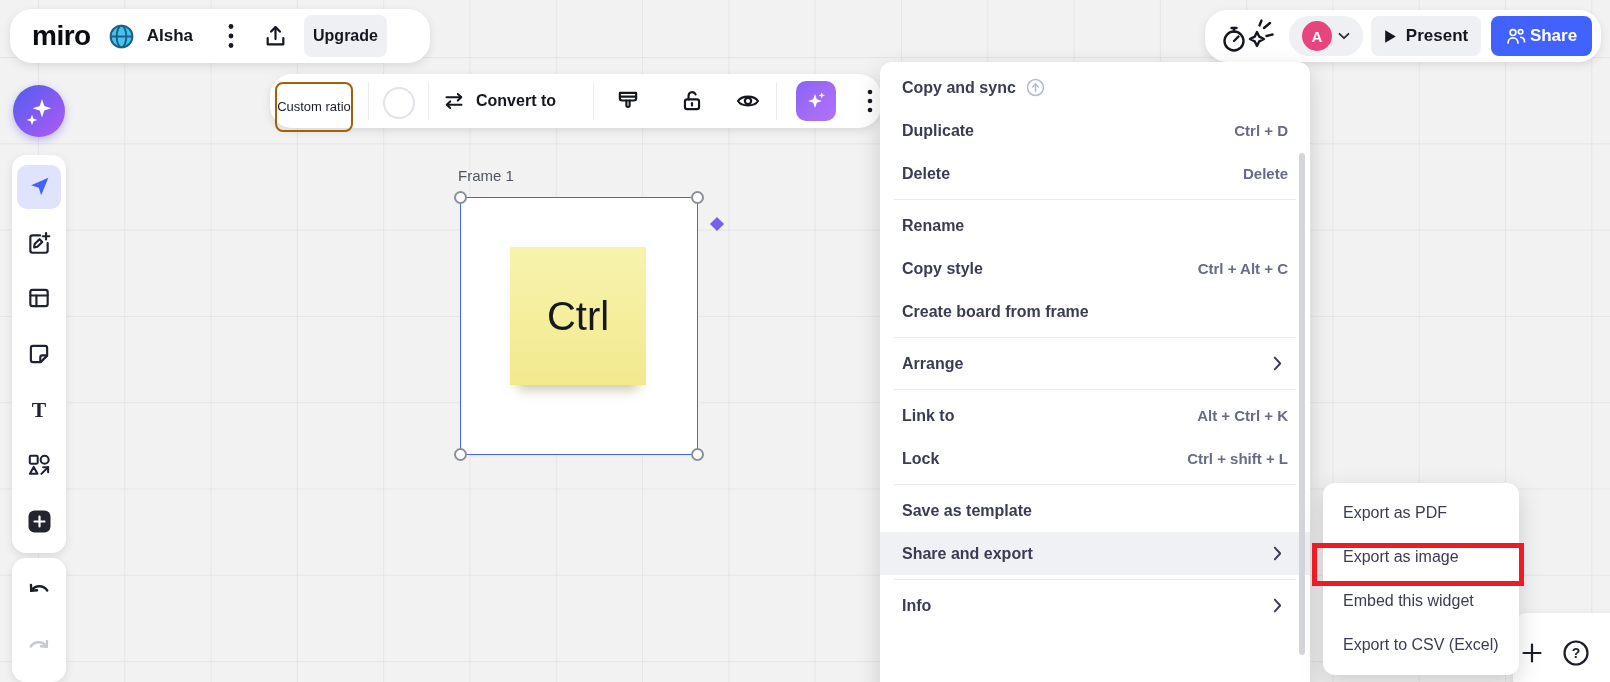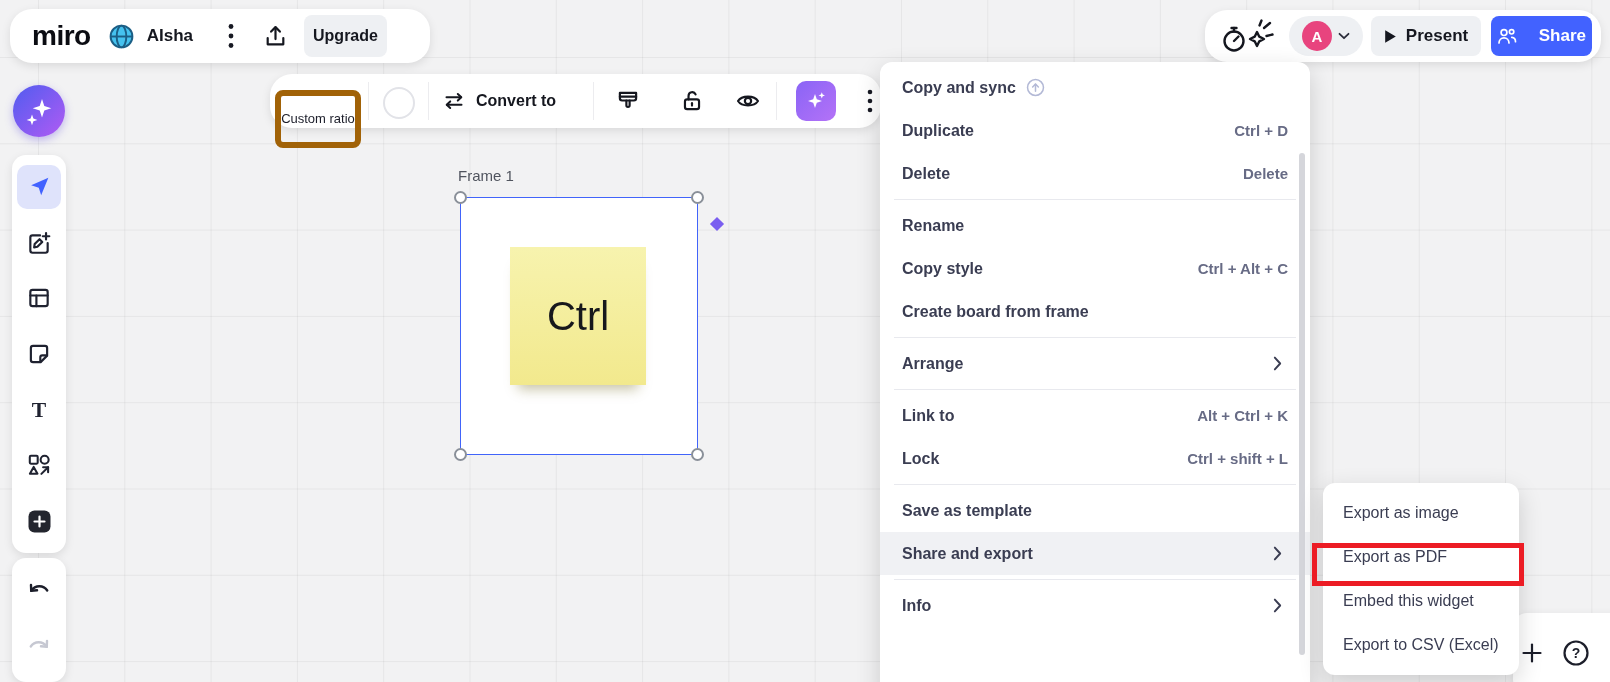--- a/index.html
+++ b/index.html
@@ -15,33 +15,33 @@
   .board-name{font-size:17px;font-weight:700;color:#15171f;margin-left:12px;}
   .iconbtn{display:flex;align-items:center;justify-content:center;cursor:pointer;background:none;border:none;padding:0;}
   .upgrade{margin-left:16px;width:83px;height:42px;border-radius:8px;background:#eef0f3;border:none;
     font-family:"Liberation Sans",sans-serif;font-size:16px;font-weight:600;color:#15171f;cursor:pointer;}
   
   #tr-bar{left:1205px;top:10px;width:396px;height:52px;display:flex;align-items:center;z-index:20;}
   .avatar-pill{margin-left:14px;width:74px;height:40px;border-radius:20px;background:#eef0f3;display:flex;align-items:center;justify-content:center;gap:6px;cursor:pointer;}
   .avatar{width:30px;height:30px;border-radius:50%;background:#e8447e;color:#fff;font-size:15px;font-weight:700;display:flex;align-items:center;justify-content:center;}
   .present{margin-left:8px;width:110px;height:40px;border-radius:8px;background:#eef0f3;border:none;display:flex;align-items:center;justify-content:center;gap:9px;
     font-family:"Liberation Sans",sans-serif;font-size:17px;font-weight:600;color:#15171f;cursor:pointer;}
-  .share{margin-left:10px;width:101px;height:40px;border-radius:8px;background:#4262ff;border:none;display:flex;align-items:center;justify-content:space-between;gap:4px;
+  .share{margin-left:10px;width:101px;height:40px;border-radius:8px;background:#4262ff;border:none;display:flex;align-items:center;justify-content:center;gap:4px;
     font-family:"Liberation Sans",sans-serif;font-size:17px;font-weight:700;color:#fff;cursor:pointer;}
   
   #ai-btn{position:absolute;left:13px;top:85px;width:52px;height:52px;border-radius:50%;
     background:linear-gradient(135deg,#5a5cf0 10%,#a75bf3 90%);display:flex;align-items:center;justify-content:center;
     box-shadow:0 3px 8px rgba(90,70,220,0.35);cursor:pointer;z-index:20;}
   #tools{left:12px;top:155px;width:54px;height:390px;border-radius:14px;display:flex;flex-direction:column;align-items:center;justify-content:space-around;z-index:20;padding:4px 0;}
   .tool{width:44px;height:44px;border-radius:10px;display:flex;align-items:center;justify-content:center;cursor:pointer;}
   .tool.active{background:#dfe3fb;}
   #history{left:12px;top:558px;width:54px;height:112px;border-radius:14px;display:flex;flex-direction:column;align-items:center;justify-content:space-around;z-index:20;padding:6px 0;}
   
   #ctx-toolbar{left:270px;top:74px;width:611px;height:54px;z-index:5;}
-  .ratio-chip{position:absolute;left:5px;top:16px;width:74px;height:46px;border:6px solid #a16207;border-radius:8px;
+  .ratio-chip{position:absolute;left:5px;top:8px;width:74px;height:46px;border:2px solid #a16207;border-radius:8px;
     display:flex;align-items:center;justify-content:center;text-align:center;font-size:13px;line-height:1.25;color:#1c1e2a;cursor:pointer;}
   .vdiv{position:absolute;top:8px;width:1px;height:38px;background:#ececef;}
   .swatch{position:absolute;left:383px;top:13px;width:28px;height:28px;border-radius:50%;background:#fff;border:2px solid #e2e3e8;cursor:pointer;}
   .convert{position:absolute;left:172px;top:0;height:54px;display:flex;align-items:center;gap:10px;font-size:16px;font-weight:600;color:#15171f;cursor:pointer;}
   .tb-ic{position:absolute;top:14px;cursor:pointer;}
   .ai-sq{position:absolute;left:526px;top:7px;width:40px;height:40px;border-radius:10px;
     background:linear-gradient(135deg,#8a64f6 0%,#b472f7 100%);display:flex;align-items:center;justify-content:center;cursor:pointer;}
   
   #frame-label{position:absolute;left:458px;top:167px;font-size:15px;color:#50545e;z-index:2;}
   #frame{position:absolute;left:460px;top:197px;width:238px;height:258px;background:#fff;border:1.5px solid #4164fa;box-sizing:border-box;z-index:1;}
@@ -354,24 +354,24 @@
         <svg width="9" height="15" viewBox="0 0 8 14" fill="none" stroke="#3a3d52" stroke-width="1.8" stroke-linecap="round" stroke-linejoin="round">
             <path d="M1.5 1.5 L6.5 7 L1.5 12.5"></path>
           </svg>
       </span>
     </div>
     <div id="menu-scroll"></div>
   </div>
 
   <div id="submenu">
     <div class="sub-row">
+      <span>Export as PDF</span>
+    </div>
+    <div class="sub-row">
       <span>Export as image</span>
-    </div>
-    <div class="sub-row">
-      <span>Export as PDF</span>
     </div>
     <div class="sub-row">
       <span>Embed this widget</span>
     </div>
     <div class="sub-row">
       <span>Export to CSV (Excel)</span>
     </div>
   </div>
 
   <div id="redbox"></div>

